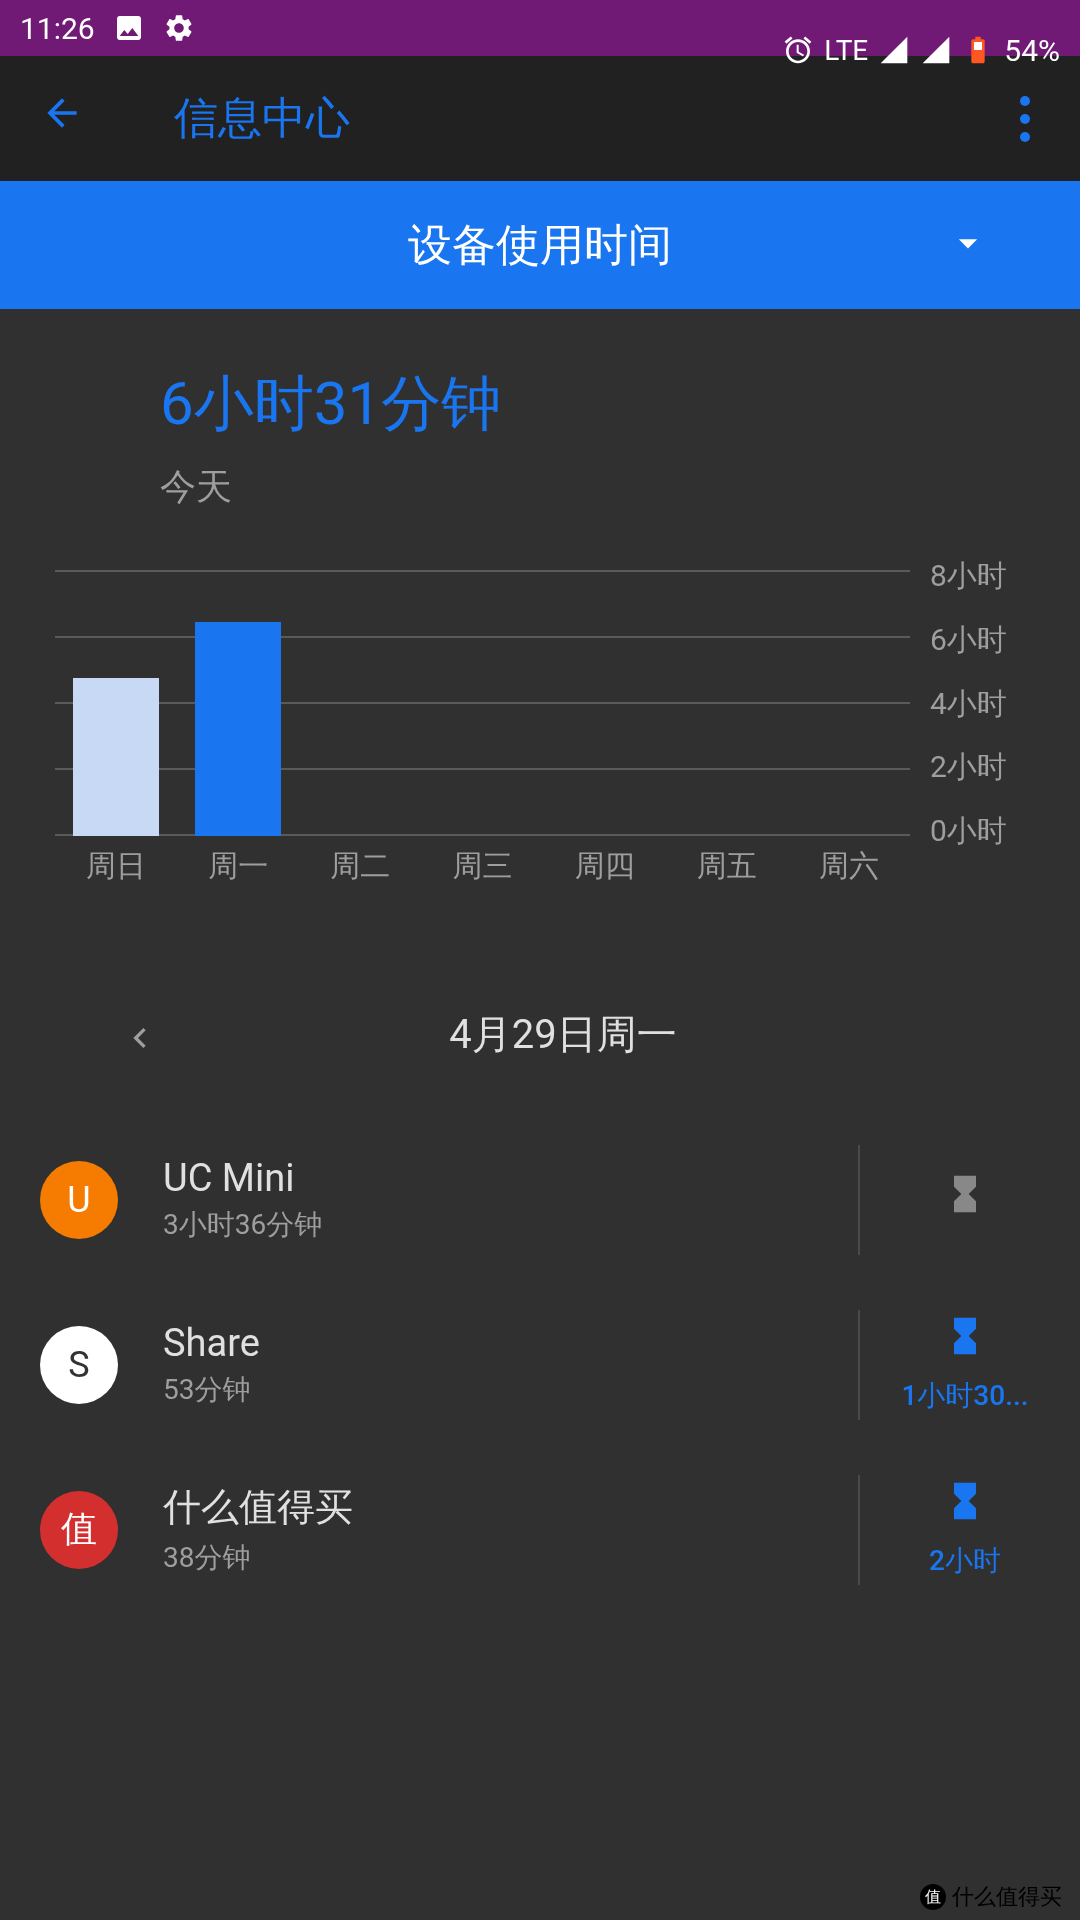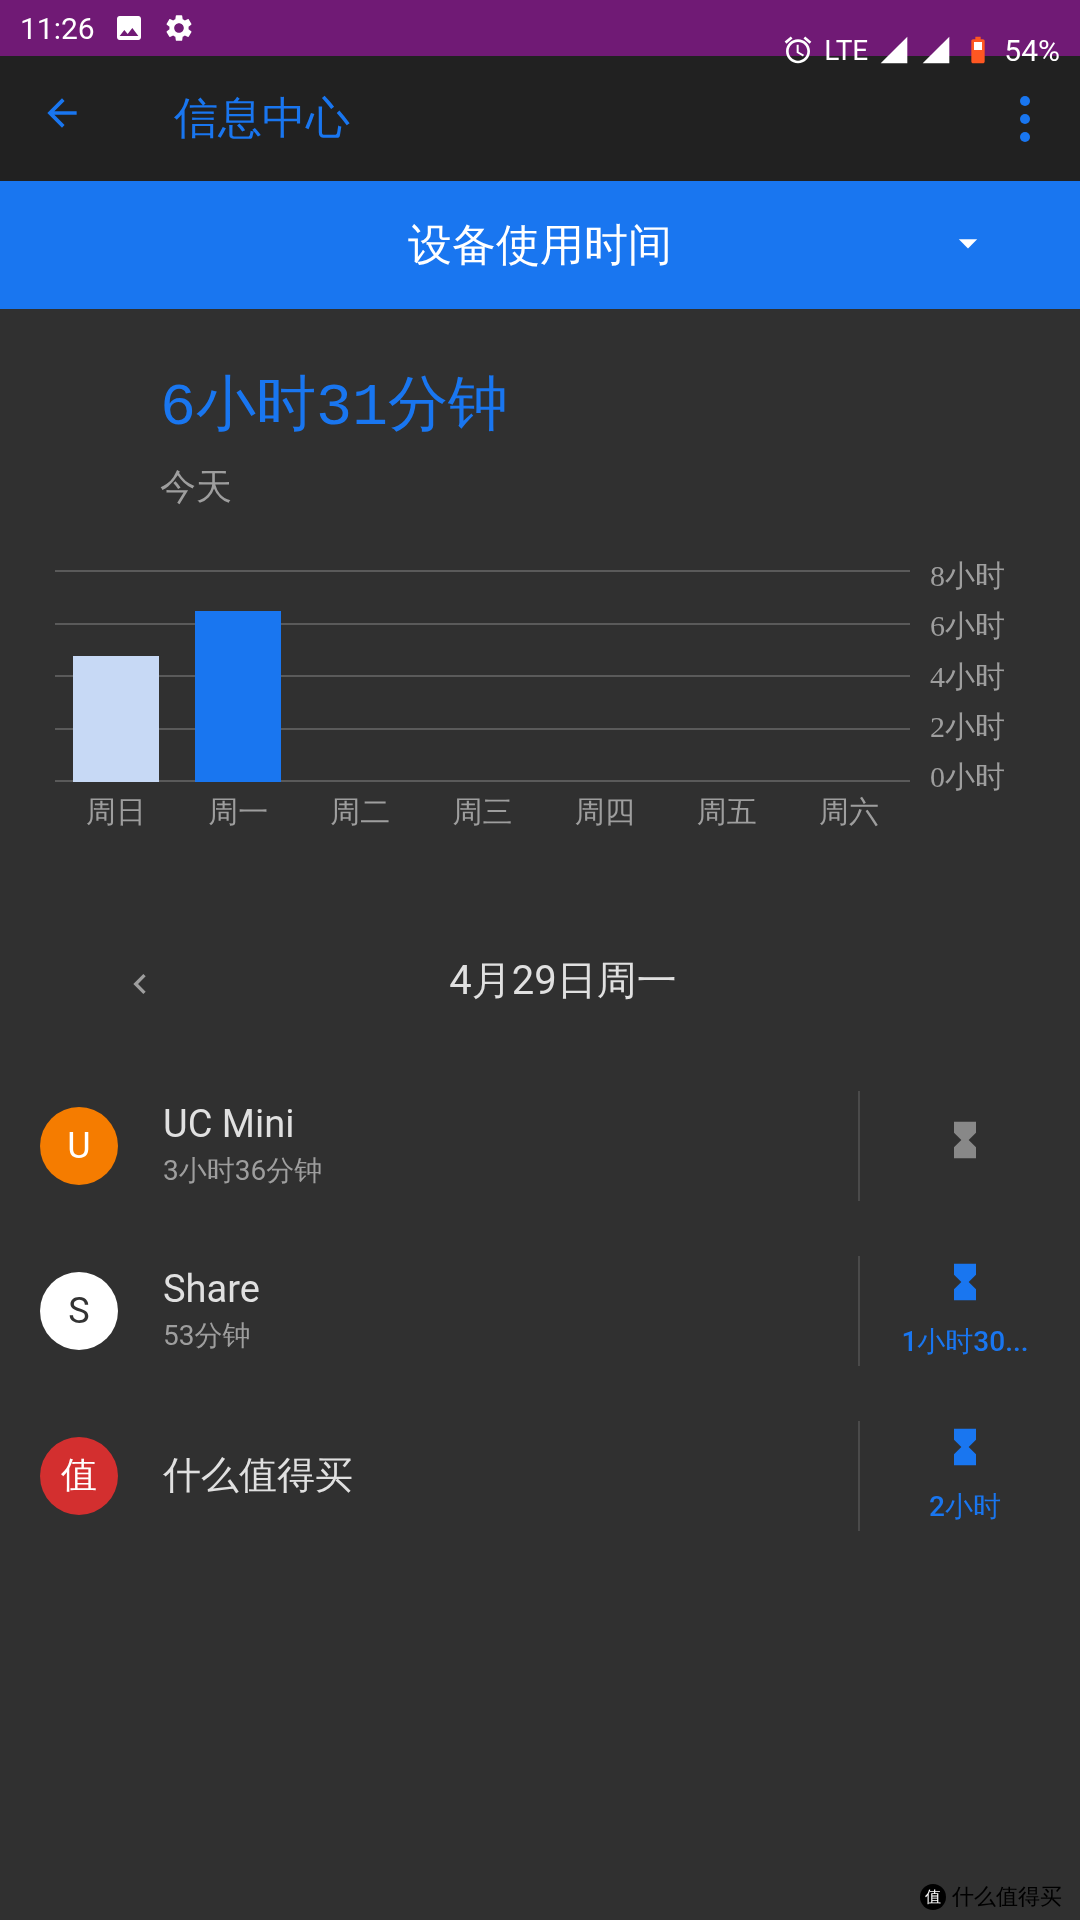--- a/index.html
+++ b/index.html
@@ -44,27 +44,26 @@
       height: 128px;
       background: #1976f0;
       display: flex;
       align-items: center;
       justify-content: center;
       position: relative;
     }
     .dropdown-label { color: #fff; font-size: 44px; }
     .dropdown-chevron { position: absolute; right: 90px; color: #fff; }
     .summary { padding: 55px 0 0 160px; }
-    .summary-time { color: #1976f0; font-size: 60px; font-weight: 400; font-family: Liberation Mono, monospace; }
+    .summary-time { color: #1976f0; font-size: 60px; font-weight: 400; }
     .summary-today { color: #9e9e9e; font-size: 36px; margin-top: 18px; }
     .chart-wrap { padding: 60px 55px 0 55px; }
     .chart {
       position: relative;
-      height: 210px;
-      font-family: Liberation Serif, serif;
+      height: 264px;
     }
     .chart-grid {
       position: absolute;
       left: 0;
       right: 115px;
       top: 0;
       bottom: 0;
     }
     .gridline {
       position: absolute;
@@ -314,20 +313,21 @@
         <div class="hourglass"><svg width="44" height="44" viewBox="0 0 24 24" fill="#1976f0">
             <path d="M6 2v6h.01L6 8.01 10 12l-4 4 .01.01H6V22h12v-5.99h-.01L18 16l-4-4 4-3.99-.01-.01H18V2H6z"></path>
           </svg></div>
         <div class="limit-text">1小时30...</div>
       </div>
     </div>
     <div class="app-row">
       <div class="app-icon" style="background: rgb(211, 47, 47); color: rgb(255, 255, 255);">值</div>
       <div class="app-info">
         <div class="app-name">什么值得买</div>
+        <div class="app-time">38分钟</div>
       </div>
       <div class="app-divider"></div>
       <div class="app-limit">
         <div class="hourglass"><svg width="44" height="44" viewBox="0 0 24 24" fill="#1976f0">
             <path d="M6 2v6h.01L6 8.01 10 12l-4 4 .01.01H6V22h12v-5.99h-.01L18 16l-4-4 4-3.99-.01-.01H18V2H6z"></path>
           </svg></div>
         <div class="limit-text">2小时</div>
       </div>
     </div>
   </div>

